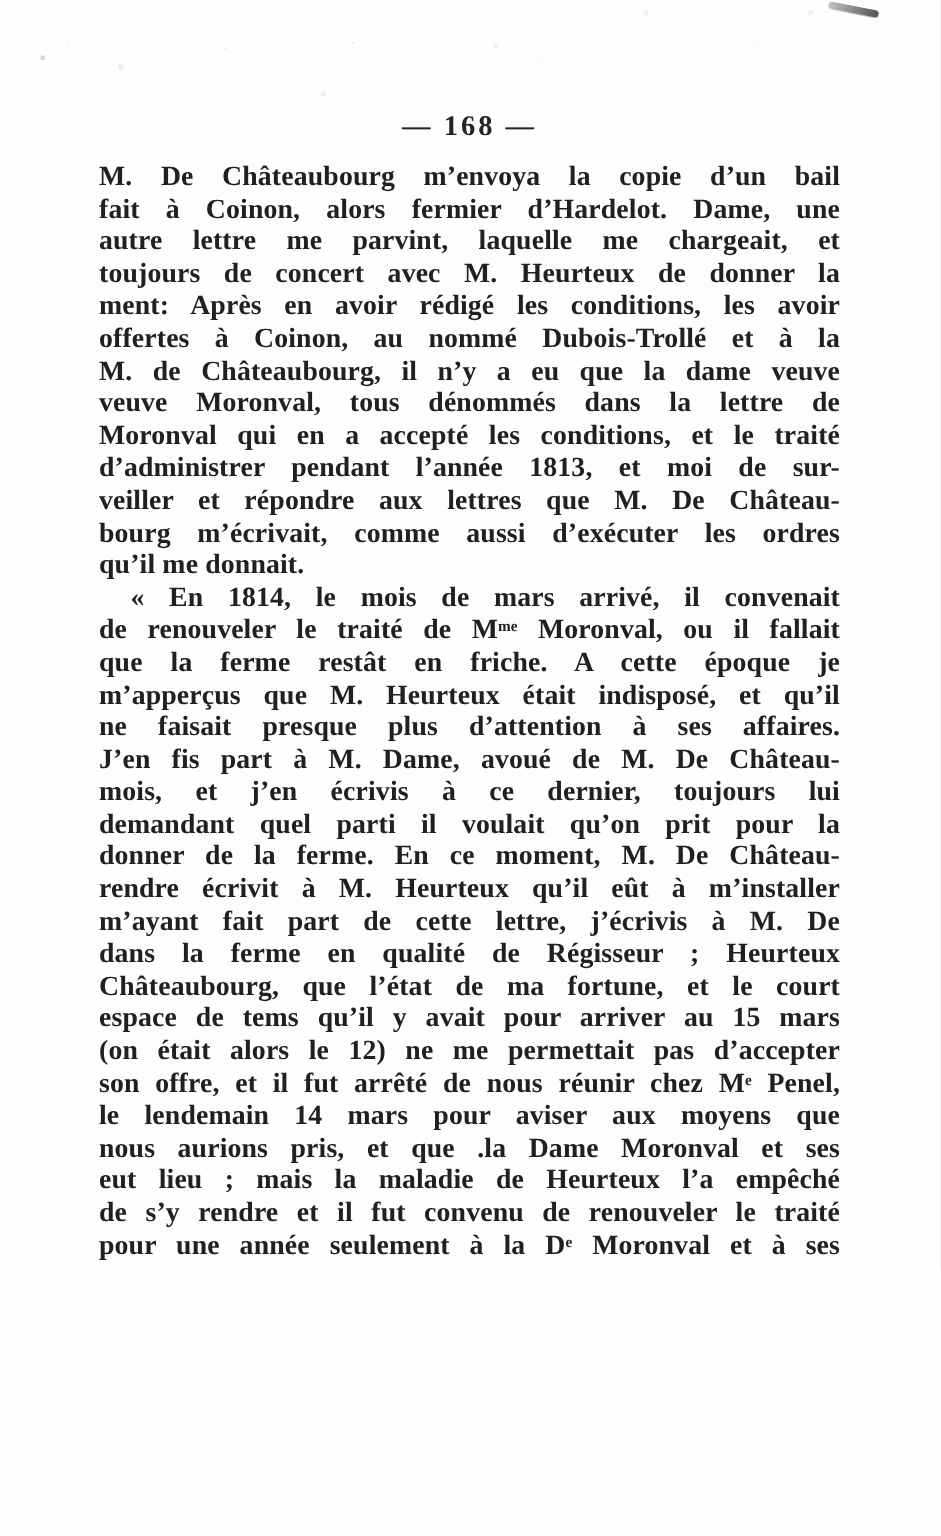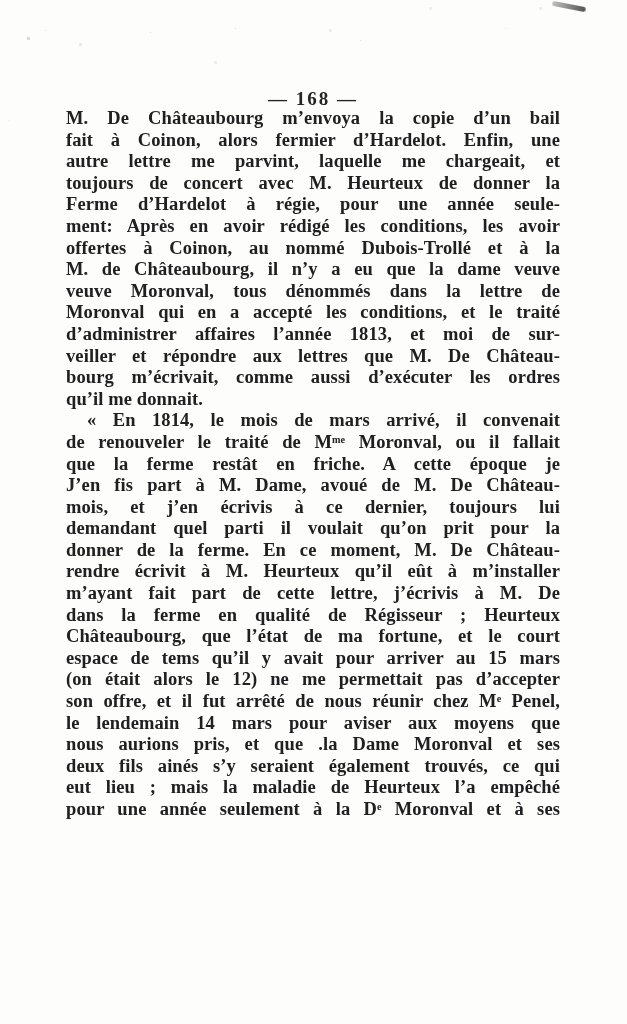--- a/index.html
+++ b/index.html
@@ -42,21 +42,21 @@
     left: 552px;
     width: 34px;
     height: 5px;
     border-radius: 3px;
     background: linear-gradient(90deg, rgba(80,80,80,.35), rgba(40,40,40,.8));
     transform: rotate(11deg);
     filter: blur(.4px);
   }
   .page-number {
     position: absolute;
-    top: 88px;
+    top: 74px;
     left: 66px;
     width: 494px;
     text-align: center;
     font-size: 19px;
     font-weight: 700;
     letter-spacing: 2px;
     color: #242426;
   }
   .body-text {
     position: absolute;
@@ -89,46 +89,47 @@
 </style>
 </head>
 <body>
 
 <div class="page">
   <div class="noise"></div>
   <div class="smudge"></div>
   <div class="page-number">— 168 —</div>
   <div class="body-text">
       <div class="line">M. De Châteaubourg m’envoya la copie d’un bail</div>
-      <div class="line">fait à Coinon, alors fermier d’Hardelot. Enfin, une</div>
+      <div class="line">fait à Coinon, alors fermier d’Hardelot. Dame, une</div>
       <div class="line">autre lettre me parvint, laquelle me chargeait, et</div>
       <div class="line">toujours de concert avec M. Heurteux de donner la</div>
-      <div class="line">Ferme d’Hardelot à régie, pour une année seule-</div>
       <div class="line">ment: Après en avoir rédigé les conditions, les avoir</div>
       <div class="line">offertes à Coinon, au nommé Dubois-Trollé et à la</div>
       <div class="line">M. de Châteaubourg, il n’y a eu que la dame veuve</div>
       <div class="line">veuve Moronval, tous dénommés dans la lettre de</div>
       <div class="line">Moronval qui en a accepté les conditions, et le traité</div>
-      <div class="line">d’administrer affaires l’année 1813, et moi de sur-</div>
+      <div class="line">d’administrer pendant l’année 1813, et moi de sur-</div>
       <div class="line">veiller et répondre aux lettres que M. De Château-</div>
       <div class="line">bourg m’écrivait, comme aussi d’exécuter les ordres</div>
       <div class="line no-just">qu’il me donnait.</div>
       <div class="line indent">« En 1814, le mois de mars arrivé, il convenait</div>
       <div class="line">de renouveler le traité de M<sup>me</sup> Moronval, ou il fallait</div>
       <div class="line">que la ferme restât en friche. A cette époque je</div>
+      <div class="line">m’apperçus que M. Heurteux était indisposé, et qu’il</div>
+      <div class="line">ne faisait presque plus d’attention à ses affaires.</div>
       <div class="line">J’en fis part à M. Dame, avoué de M. De Château-</div>
       <div class="line">mois, et j’en écrivis à ce dernier, toujours lui</div>
       <div class="line">demandant quel parti il voulait qu’on prit pour la</div>
       <div class="line">donner de la ferme. En ce moment, M. De Château-</div>
       <div class="line">rendre écrivit à M. Heurteux qu’il eût à m’installer</div>
       <div class="line">m’ayant fait part de cette lettre, j’écrivis à M. De</div>
       <div class="line">dans la ferme en qualité de Régisseur ; Heurteux</div>
       <div class="line">Châteaubourg, que l’état de ma fortune, et le court</div>
       <div class="line">espace de tems qu’il y avait pour arriver au 15 mars</div>
       <div class="line">(on était alors le 12) ne me permettait pas d’accepter</div>
       <div class="line">son offre, et il fut arrêté de nous réunir chez M<sup>e</sup> Penel,</div>
       <div class="line">le lendemain 14 mars pour aviser aux moyens que</div>
       <div class="line">nous aurions pris, et que .la Dame Moronval et ses</div>
-      <div class="line">deux fils ainés s’y seraient également trouvés, ce qui</div>
       <div class="line">eut lieu ; mais la maladie de Heurteux l’a empêché</div>
+      <div class="line">de s’y rendre et il fut convenu de renouveler le traité</div>
       <div class="line">pour une année seulement à la D<sup>e</sup> Moronval et à ses</div>
     </div>
 </div>
 
 </body></html>

